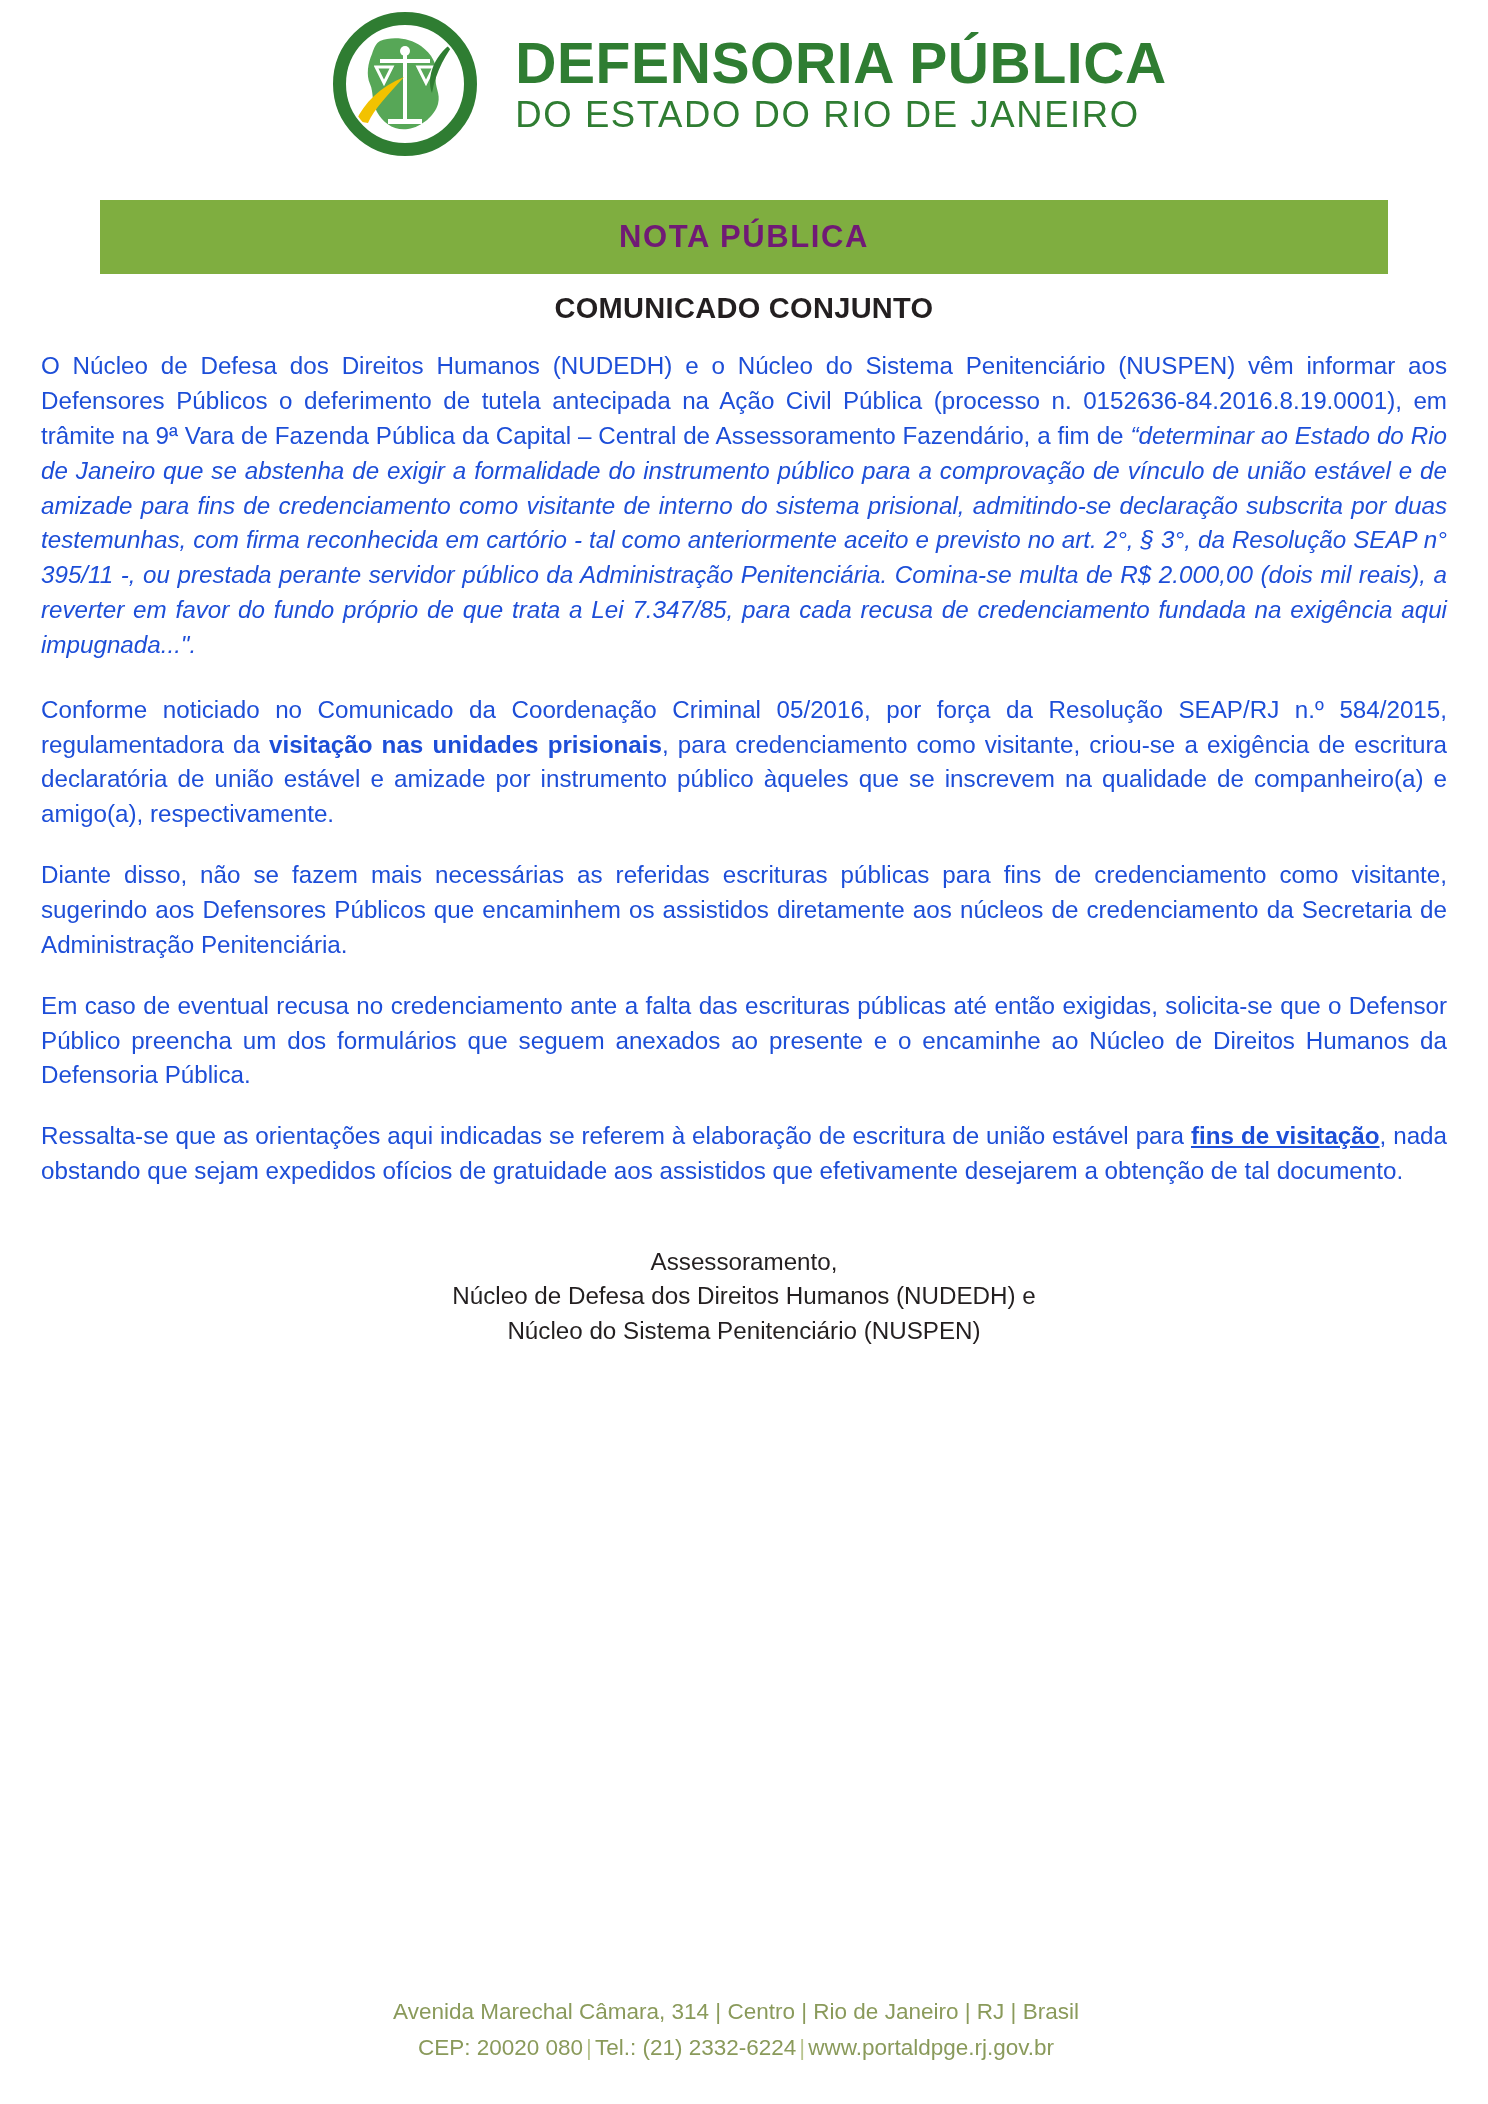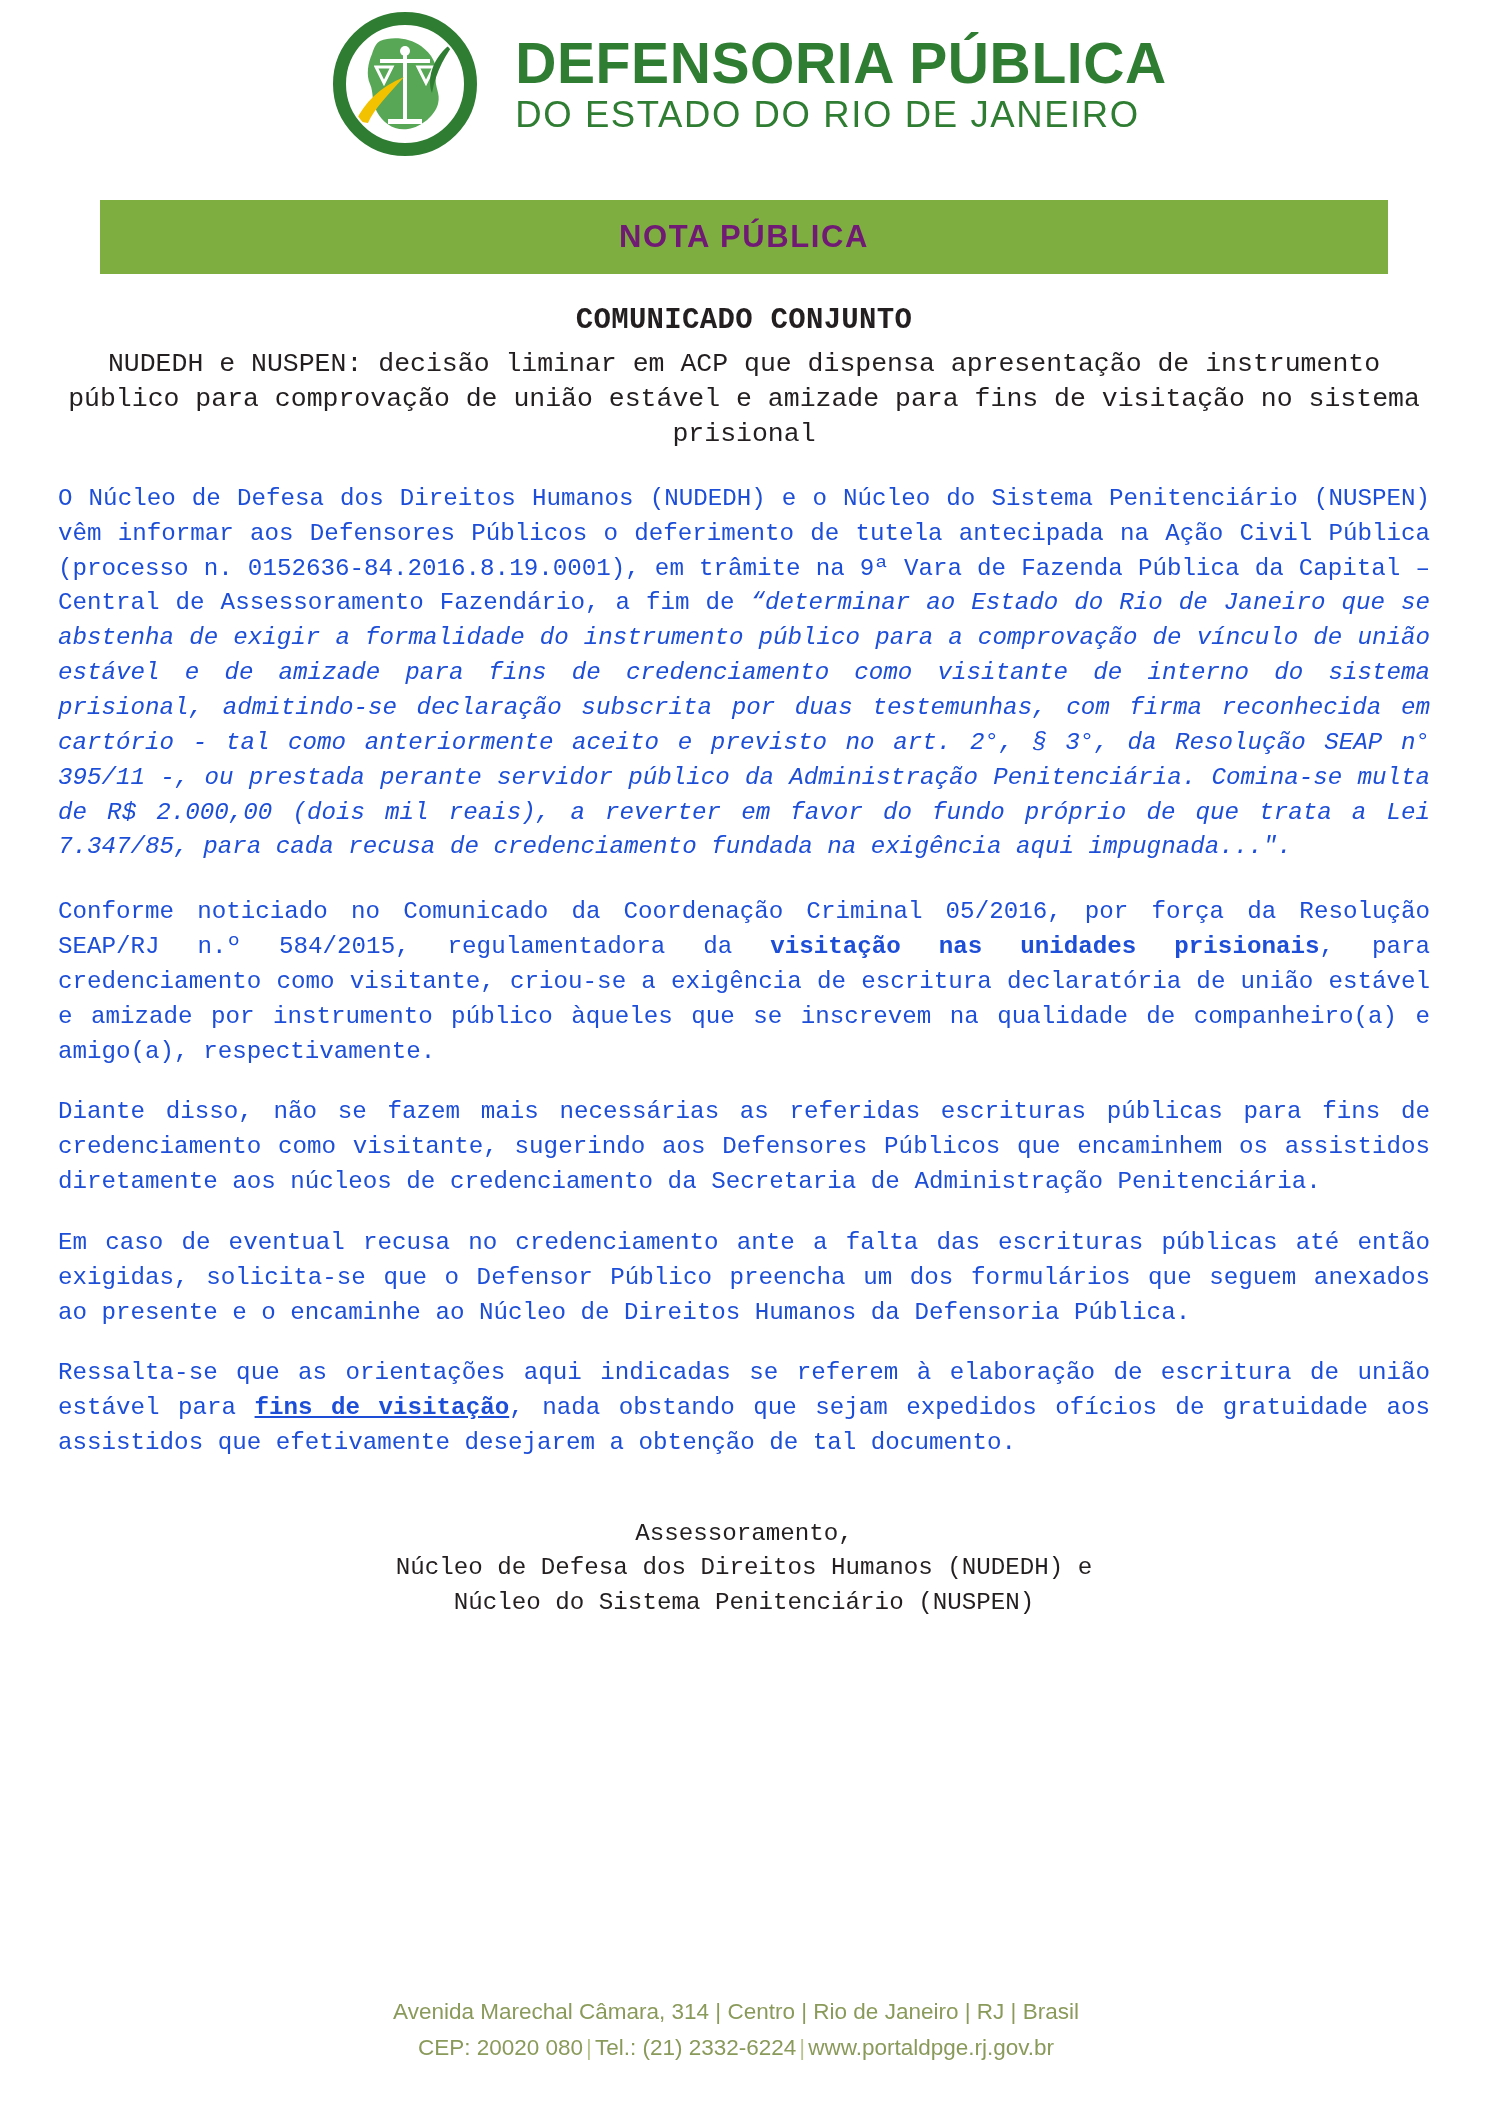--- a/index.html
+++ b/index.html
@@ -117,23 +117,22 @@
   }
   .banner-text {
     color: #701a75;
     font-size: 31px;
     font-weight: bold;
     letter-spacing: 1.6px;
   }
 
   
   .content {
-    margin: 0 58px;
-    padding-top: 30px;
-    font-family: Liberation Mono, monospace;
+    margin: 0 41px;
+    padding-top: 18px;
   }
   .doc-title {
     text-align: center;
     font-size: 29px;
     font-weight: bold;
     color: #231f20;
     margin-bottom: 10px;
     letter-spacing: 0.3px;
   }
   .doc-subtitle {
@@ -211,21 +210,20 @@
     </div>
   </div>
 
   <div class="banner">
     <span class="banner-text">NOTA PÚBLICA</span>
   </div>
 
   <div class="content">
 
     <div class="doc-title">COMUNICADO CONJUNTO</div>
-    <div class="doc-subtitle">NUDEDH e NUSPEN: decisão liminar em ACP que dispensa apresentação de instrumento público para comprovação de união estável e amizade para fins de visitação no sistema prisional</div>
 
     <p class="para first"><span>O Núcleo de Defesa dos Direitos Humanos (NUDEDH) e o Núcleo do Sistema Penitenciário (NUSPEN) vêm informar aos Defensores Públicos o deferimento de tutela antecipada na Ação Civil Pública (processo n. 0152636-84.2016.8.19.0001), em trâmite na 9ª Vara de Fazenda Pública da Capital – Central de Assessoramento Fazendário, a fim de </span><span class="quote">“determinar ao Estado do Rio de Janeiro que se abstenha de exigir a formalidade do instrumento público para a comprovação de vínculo de união estável e de amizade para fins de credenciamento como visitante de interno do sistema prisional, admitindo-se declaração subscrita por duas testemunhas, com firma reconhecida em cartório - tal como anteriormente aceito e previsto no art. 2°, § 3°, da Resolução SEAP n° 395/11 -, ou prestada perante servidor público da Administração Penitenciária. Comina-se multa de R$ 2.000,00 (dois mil reais), a reverter em favor do fundo próprio de que trata a Lei 7.347/85, para cada recusa de credenciamento fundada na exigência aqui impugnada...".</span></p>
 
     <p class="para"><span>Conforme noticiado no Comunicado da Coordenação Criminal 05/2016, por força da Resolução SEAP/RJ n.º 584/2015, regulamentadora da </span><span class="b">visitação nas unidades prisionais</span><span>,  para credenciamento como visitante, criou-se a exigência de escritura declaratória de união estável e amizade por instrumento público àqueles que se inscrevem na qualidade de companheiro(a) e amigo(a), respectivamente.</span></p>
 
     <p class="para">Diante disso, não se fazem mais necessárias as referidas escrituras públicas para fins de credenciamento como visitante, sugerindo aos Defensores Públicos que encaminhem os assistidos diretamente aos núcleos de credenciamento da Secretaria de Administração Penitenciária.</p>
 
     <p class="para">Em caso de eventual recusa no credenciamento ante a falta das escrituras públicas até então exigidas, solicita-se que o Defensor Público preencha um dos formulários que seguem anexados ao presente e o encaminhe ao Núcleo de Direitos Humanos da Defensoria Pública.</p>
 
     <p class="para"><span>Ressalta-se que as orientações aqui indicadas se referem à elaboração de escritura de união estável para </span><span class="u">fins de visitação</span><span>, nada obstando que sejam expedidos ofícios de gratuidade aos assistidos que efetivamente desejarem a obtenção de tal documento.</span></p>

